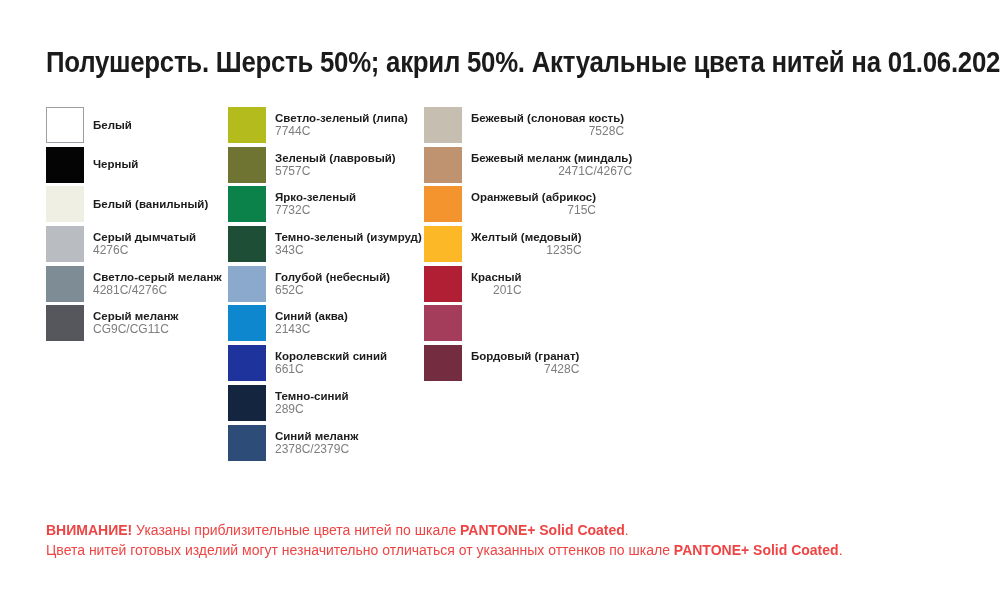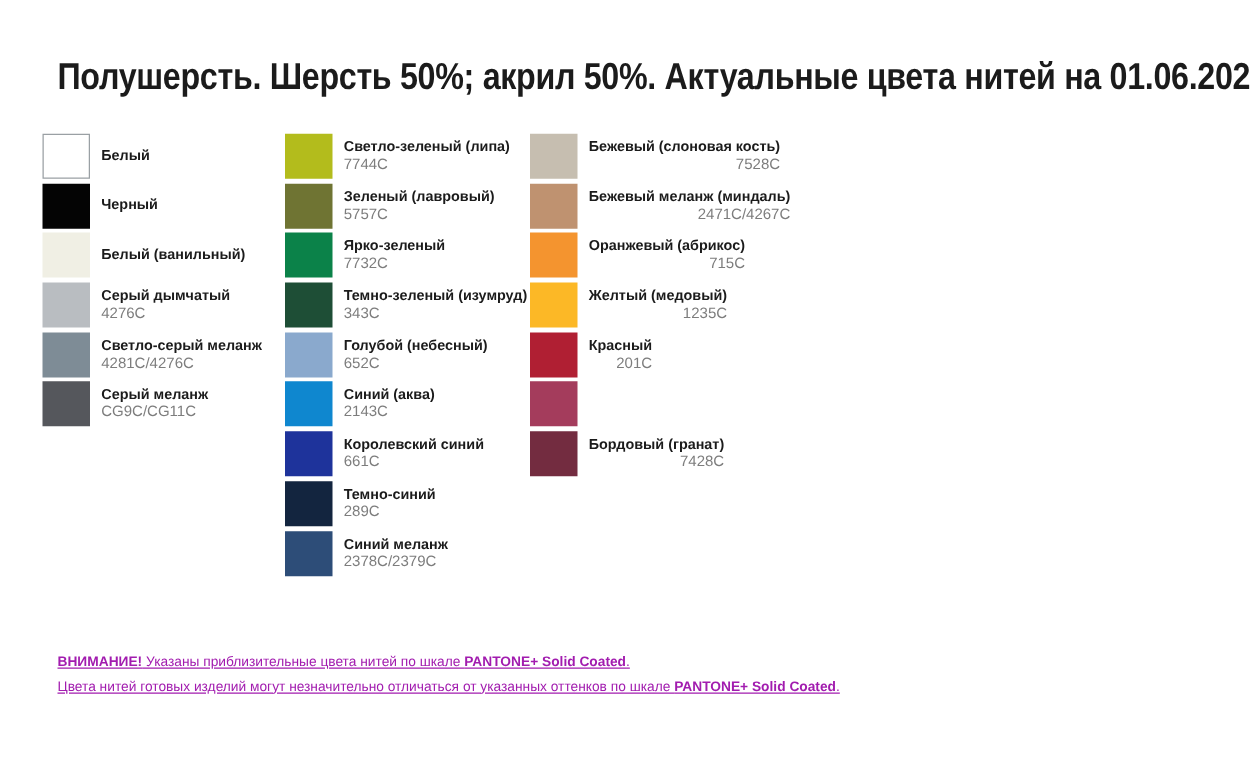--- a/index.html
+++ b/index.html
@@ -8,31 +8,31 @@
     font-family:"Liberation Sans", sans-serif; overflow:hidden;
   }
   .title {
     position:absolute; left:46px; top:47px;
     font-size:30px; line-height:30px; font-weight:bold; color:#1b1b1b;
     white-space:nowrap; letter-spacing:-0.3px;
     transform:scaleX(0.86); transform-origin:0 50%;
   }
   .grid { position:absolute; top:0; left:0; }
   .col { position:absolute; top:107px; }
-  .col-1 { left:34px; }
+  .col-1 { left:46px; }
   .col-2 { left:228px; }
   .col-3 { left:424px;text-align:right; }
   .item { display:flex; align-items:center; height:36px; margin-bottom:3.7px; }
   .sw { width:38px; height:36px; flex:0 0 38px; box-sizing:border-box; }
   .lbl { margin-left:9px; white-space:nowrap; }
   .nm { font-size:11.5px; font-weight:bold; color:#1b1b1b; line-height:13px; }
   .cd { font-size:12px; font-weight:normal; color:#7d7d7d; line-height:13px; }
   .footer {
     position:absolute; left:46px; top:521px;
-    font-size:11px; line-height:19.5px; color:#a21caf;text-decoration:underline;
+    font-size:14px; line-height:19.5px; color:#ef4444;
   }
   .footer b { font-weight:bold; }
 </style>
 </head>
 <body>
 
 <div class="page">
   <div class="title">Полушерсть. Шерсть 50%; акрил 50%. Актуальные цвета нитей на 01.06.2025</div>
   <div class="grid">
       <div class="col col-1">

